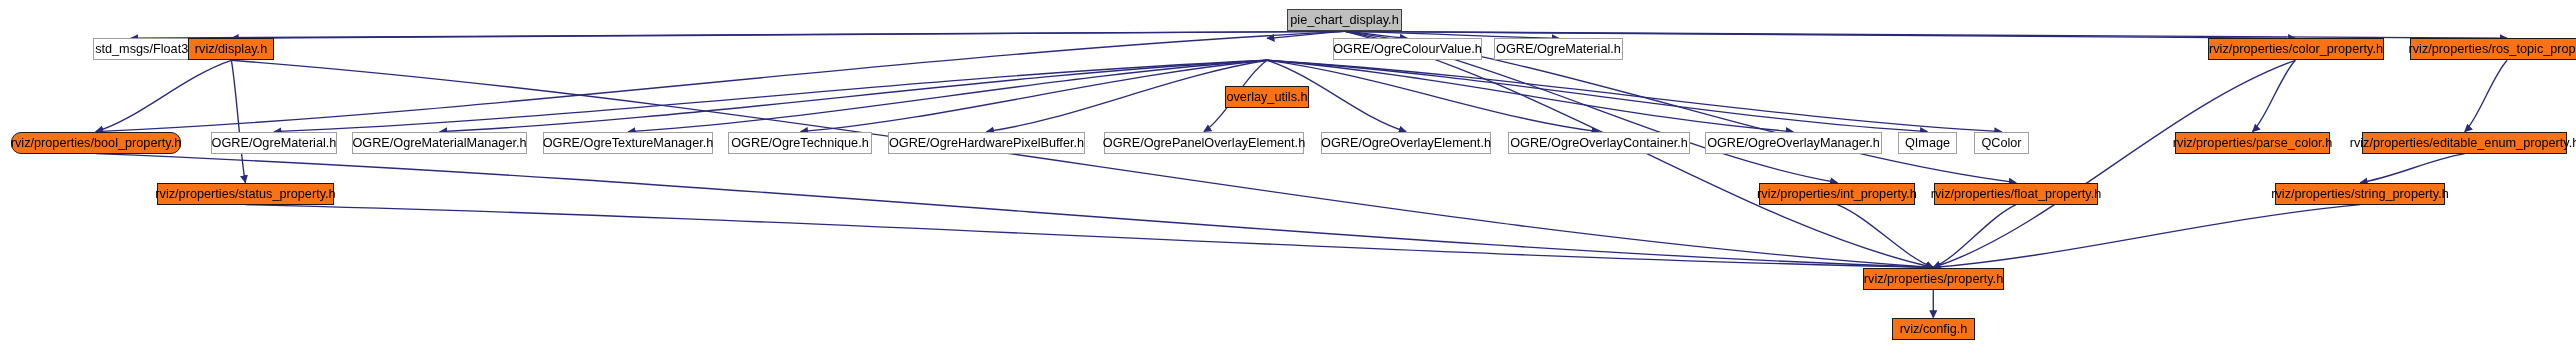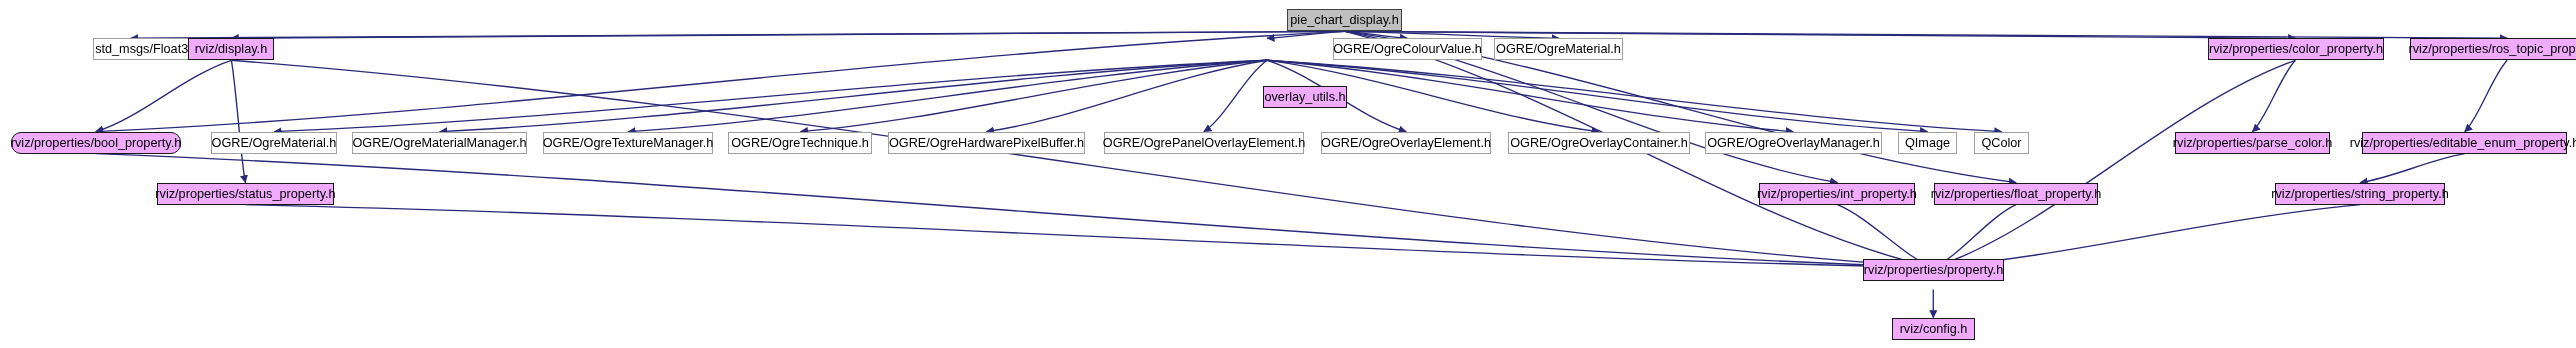--- a/index.html
+++ b/index.html
@@ -46,21 +46,21 @@
     background: #bfbfbf;
     border: 0.8px solid #404040;
     font-weight: normal;
   }
   .node.plain {
     border: 0.8px solid #a0a0a0;
     background: #ffffff;
   }
   .node.solid {
     border: 0.8px solid #1a1a1a;
-    background: #f0abfc;
+    background: #f97316;
     text-align: right;
   }
   .node-label {
     display: block;
   }
 </style>
 </head>
 <body>
 
 <div id="graph-canvas">
@@ -113,21 +113,21 @@
   <div id="nodes">
       <div class="node root" style="left: 1287px; top: 9.3px; width: 115px;">
         <span class="node-label">pie_chart_display.h</span>
       </div>
       <div class="node plain" style="left: 73px; top: 38px; width: 115px; margin-left: 20px;">
         <span class="node-label">std_msgs/Float32.h</span>
       </div>
       <div class="node solid" style="left: 188px; top: 38px; width: 86px;">
         <span class="node-label">rviz/display.h</span>
       </div>
-      <div class="node solid" style="left: 1263px; top: 38px; width: 84px; margin-top: 48px;">
+      <div class="node solid" style="left: 1225px; top: 38px; width: 84px; margin-top: 48px;">
         <span class="node-label">overlay_utils.h</span>
       </div>
       <div class="node plain" style="left: 1333px; top: 38px; width: 149px;">
         <span class="node-label">OGRE/OgreColourValue.h</span>
       </div>
       <div class="node plain" style="left: 1494px; top: 38px; width: 129px;">
         <span class="node-label">OGRE/OgreMaterial.h</span>
       </div>
       <div class="node solid" style="left: 2208px; top: 38px; width: 176px;">
         <span class="node-label">rviz/properties/color_property.h</span>
@@ -182,21 +182,21 @@
       </div>
       <div class="node solid" style="left: 1759px; top: 183px; width: 156px;">
         <span class="node-label">rviz/properties/int_property.h</span>
       </div>
       <div class="node solid" style="left: 1934px; top: 183px; width: 164px;">
         <span class="node-label">rviz/properties/float_property.h</span>
       </div>
       <div class="node solid" style="left: 2275px; top: 183px; width: 170px;">
         <span class="node-label">rviz/properties/string_property.h</span>
       </div>
-      <div class="node solid" style="left: 1863px; top: 259px; width: 141px;">
+      <div class="node solid" style="left: 1863px; top: 268px; width: 141px;">
         <span class="node-label">rviz/properties/property.h</span>
       </div>
       <div class="node solid" style="left: 1892px; top: 318px; width: 83px;">
         <span class="node-label">rviz/config.h</span>
       </div>
     </div>
 
 </div>
 
 

